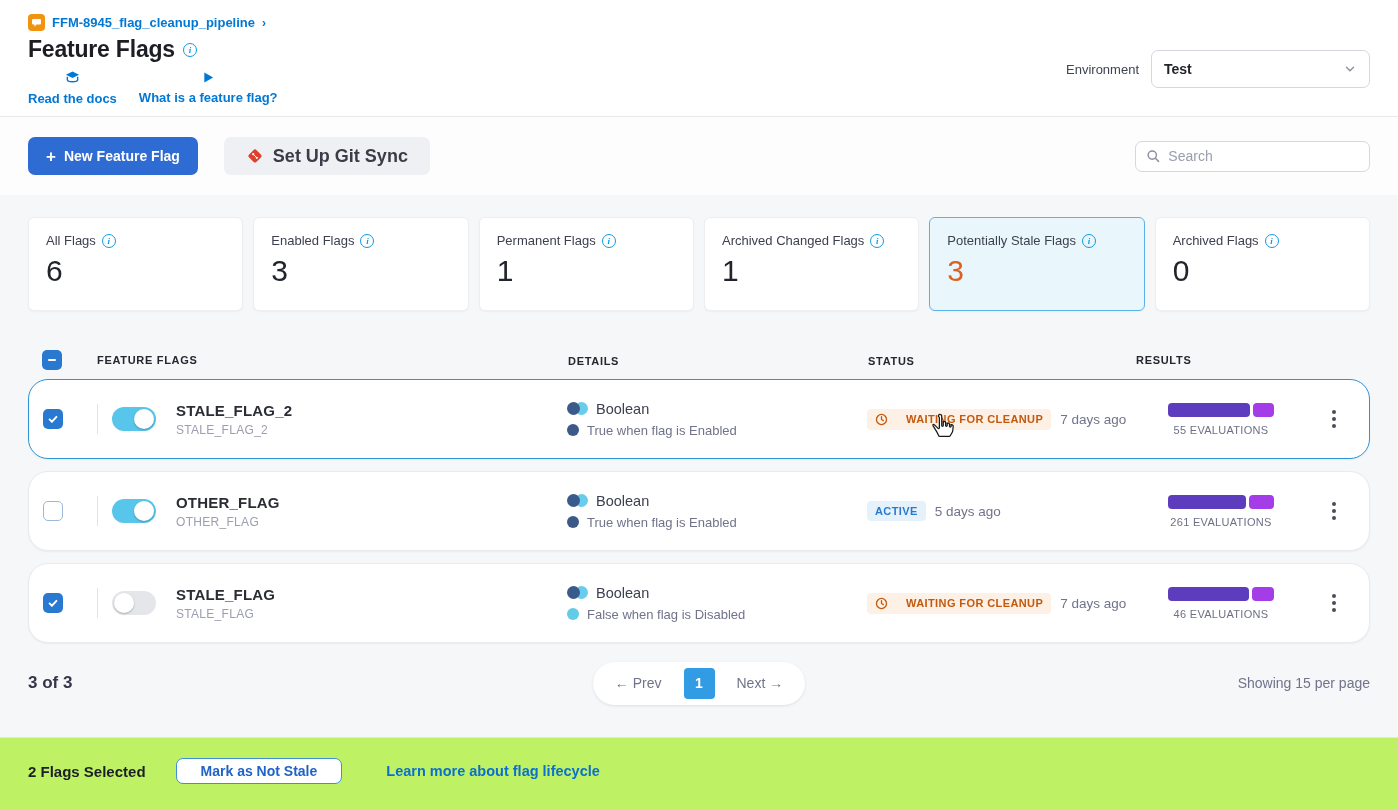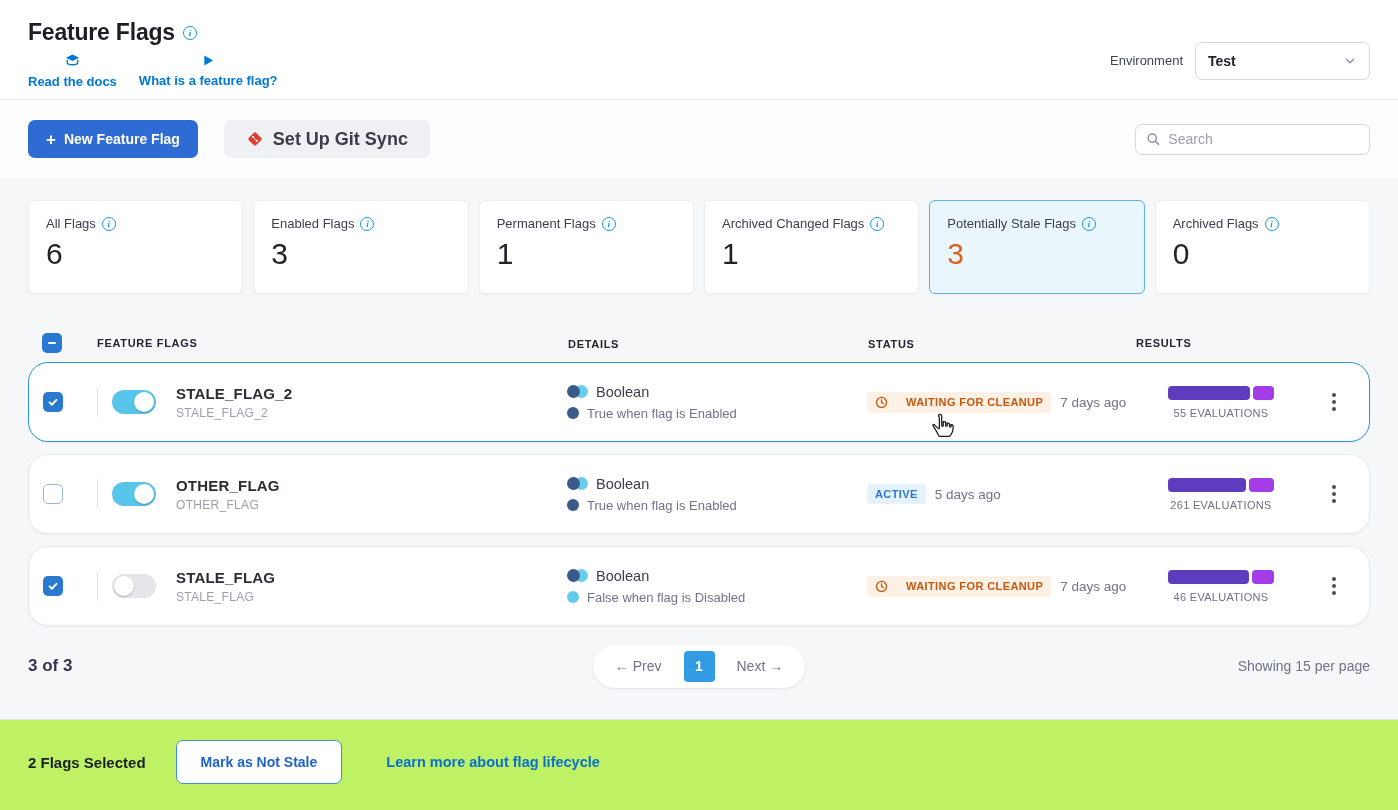--- a/index.html
+++ b/index.html
@@ -14,21 +14,21 @@
     display:flex; justify-content:space-between; }
   .breadcrumb-row{ display:flex; align-items:center; gap:7px; font-size:13px; color:#0278d5; font-weight:600;}
   .crumb-caret{ color:#0278d5; font-size:12px; }
   .pipeline-icon{ width:17px; height:17px; border-radius:4px; background:#f0940f; display:inline-flex; align-items:center; justify-content:center; }
   .page-title-row{ display:flex; align-items:center; gap:8px; margin-top:5px; }
   .page-title{ font-size:23px; font-weight:700; color:#1c1e24; letter-spacing:-.2px; }
   .links-row{ display:flex; align-items:center; gap:22px; margin-top:7px; }
   .hdr-link{ display:flex; align-items:center; gap:6px; font-size:13px; font-weight:700; color:#0278d5; cursor:pointer;flex-direction:column; }
   .env-wrap{ display:flex; align-items:center; gap:12px; margin-top:18px; }
   .env-label{ font-size:13px; color:#3f4454; }
-  .env-select{ width:175px; height:38px; background:#fff; border:1px solid #d5d8e0; border-radius:7px;
+  .env-select{ width:219px; height:38px; background:#fff; border:1px solid #d5d8e0; border-radius:7px;
     display:flex; align-items:center; justify-content:space-between; padding:0 12px; cursor:pointer; }
   .env-value{ font-size:14px; font-weight:700; color:#22242b; }
   
   .toolbar{ background:#fdfdfe; padding:20px 28px; display:flex; align-items:center; justify-content:space-between; }
   .toolbar-left{ display:flex; align-items:center; gap:26px; }
   .btn-primary{ background:#2e6bd2; color:#fff; border:none; border-radius:7px; height:38px; padding:0 18px;
     font-size:14px; font-weight:700; display:flex; align-items:center; gap:8px; cursor:pointer; font-family:inherit;}
   .btn-plus{ font-size:17px; font-weight:700; line-height:1; }
   .btn-gitsync{ background:#eff0f3; color:#3a3d48; border:none; border-radius:7px; height:38px; padding:0 22px;
     font-size:18px; font-weight:700; display:flex; align-items:center; gap:9px; cursor:pointer; font-family:inherit;}
@@ -99,30 +99,39 @@
   .pg-left{ flex:1; font-size:17px; font-weight:700; color:#33364a; }
   .pg-right{ flex:1; text-align:right; font-size:14px; color:#70738a; }
   .pg-pill{ background:#fff; border-radius:24px; box-shadow:0 1px 3px rgba(20,30,60,.1);
     display:flex; align-items:center; padding:6px 10px; gap:4px; }
   .pg-btn{ font-size:14px; color:#70738a; padding:6px 12px; cursor:pointer; background:none; border:none; font-family:inherit;}
   .pg-page{ width:31px; height:31px; background:#319be3; color:#fff; border-radius:4px; font-size:14px; font-weight:700;
     display:flex; align-items:center; justify-content:center; margin:0 6px; cursor:pointer; }
   
   .footer-bar{ background:#bef264; border-top:1px solid #e3e5e9; padding:20px 28px 26px; display:flex; align-items:center; }
   .sel-text{ font-size:15px; font-weight:700; color:#1d1f26; }
-  .btn-outline{ margin-left:30px; height:44px; padding:0 24px; background:#fff; border:1.3px solid #3f8edc; border-radius:7px;
+  .btn-outline{ margin-left:30px; height:26px; padding:0 24px; background:#fff; border:1.3px solid #3f8edc; border-radius:7px;
     color:#1f63c8; font-size:14px; font-weight:700; cursor:pointer; font-family:inherit;}
   .learn-link{ margin-left:44px; font-size:14.5px; font-weight:700; color:#0b6fd0; cursor:pointer; }
   .cursor-overlay{ position:absolute; left:930px; top:413px; width:25px; height:25px; z-index:50; pointer-events:none; }
 </style>
 </head>
 <body>
 
 <div class="top-header">
   <div>
+    <div class="breadcrumb-row">
+      <span class="pipeline-icon">
+        <svg width="11" height="11" viewBox="0 0 16 16">
+            <path d="M3 3h10a1.5 1.5 0 0 1 1.5 1.5v5A1.5 1.5 0 0 1 13 11H8l-3 3v-3H3a1.5 1.5 0 0 1-1.5-1.5v-5A1.5 1.5 0 0 1 3 3z" fill="#fff"></path>
+          </svg>
+      </span>
+      <span>FFM-8945_flag_cleanup_pipeline</span>
+      <span class="crumb-caret">›</span>
+    </div>
     <div class="page-title-row">
       <span class="page-title">Feature Flags</span>
       <span class="info-i">i</span>
     </div>
     <div class="links-row">
       <span class="hdr-link">
         <svg width="15" height="15" viewBox="0 0 16 16">
             <path d="M8 1.5 15 5 8 8.5 1 5z" fill="#0278d5"></path>
             <path d="M2.5 7.2v3.1c0 1.2 2.5 2.2 5.5 2.2s5.5-1 5.5-2.2V7.2" fill="none" stroke="#0278d5" stroke-width="1.5"></path>
           </svg>

